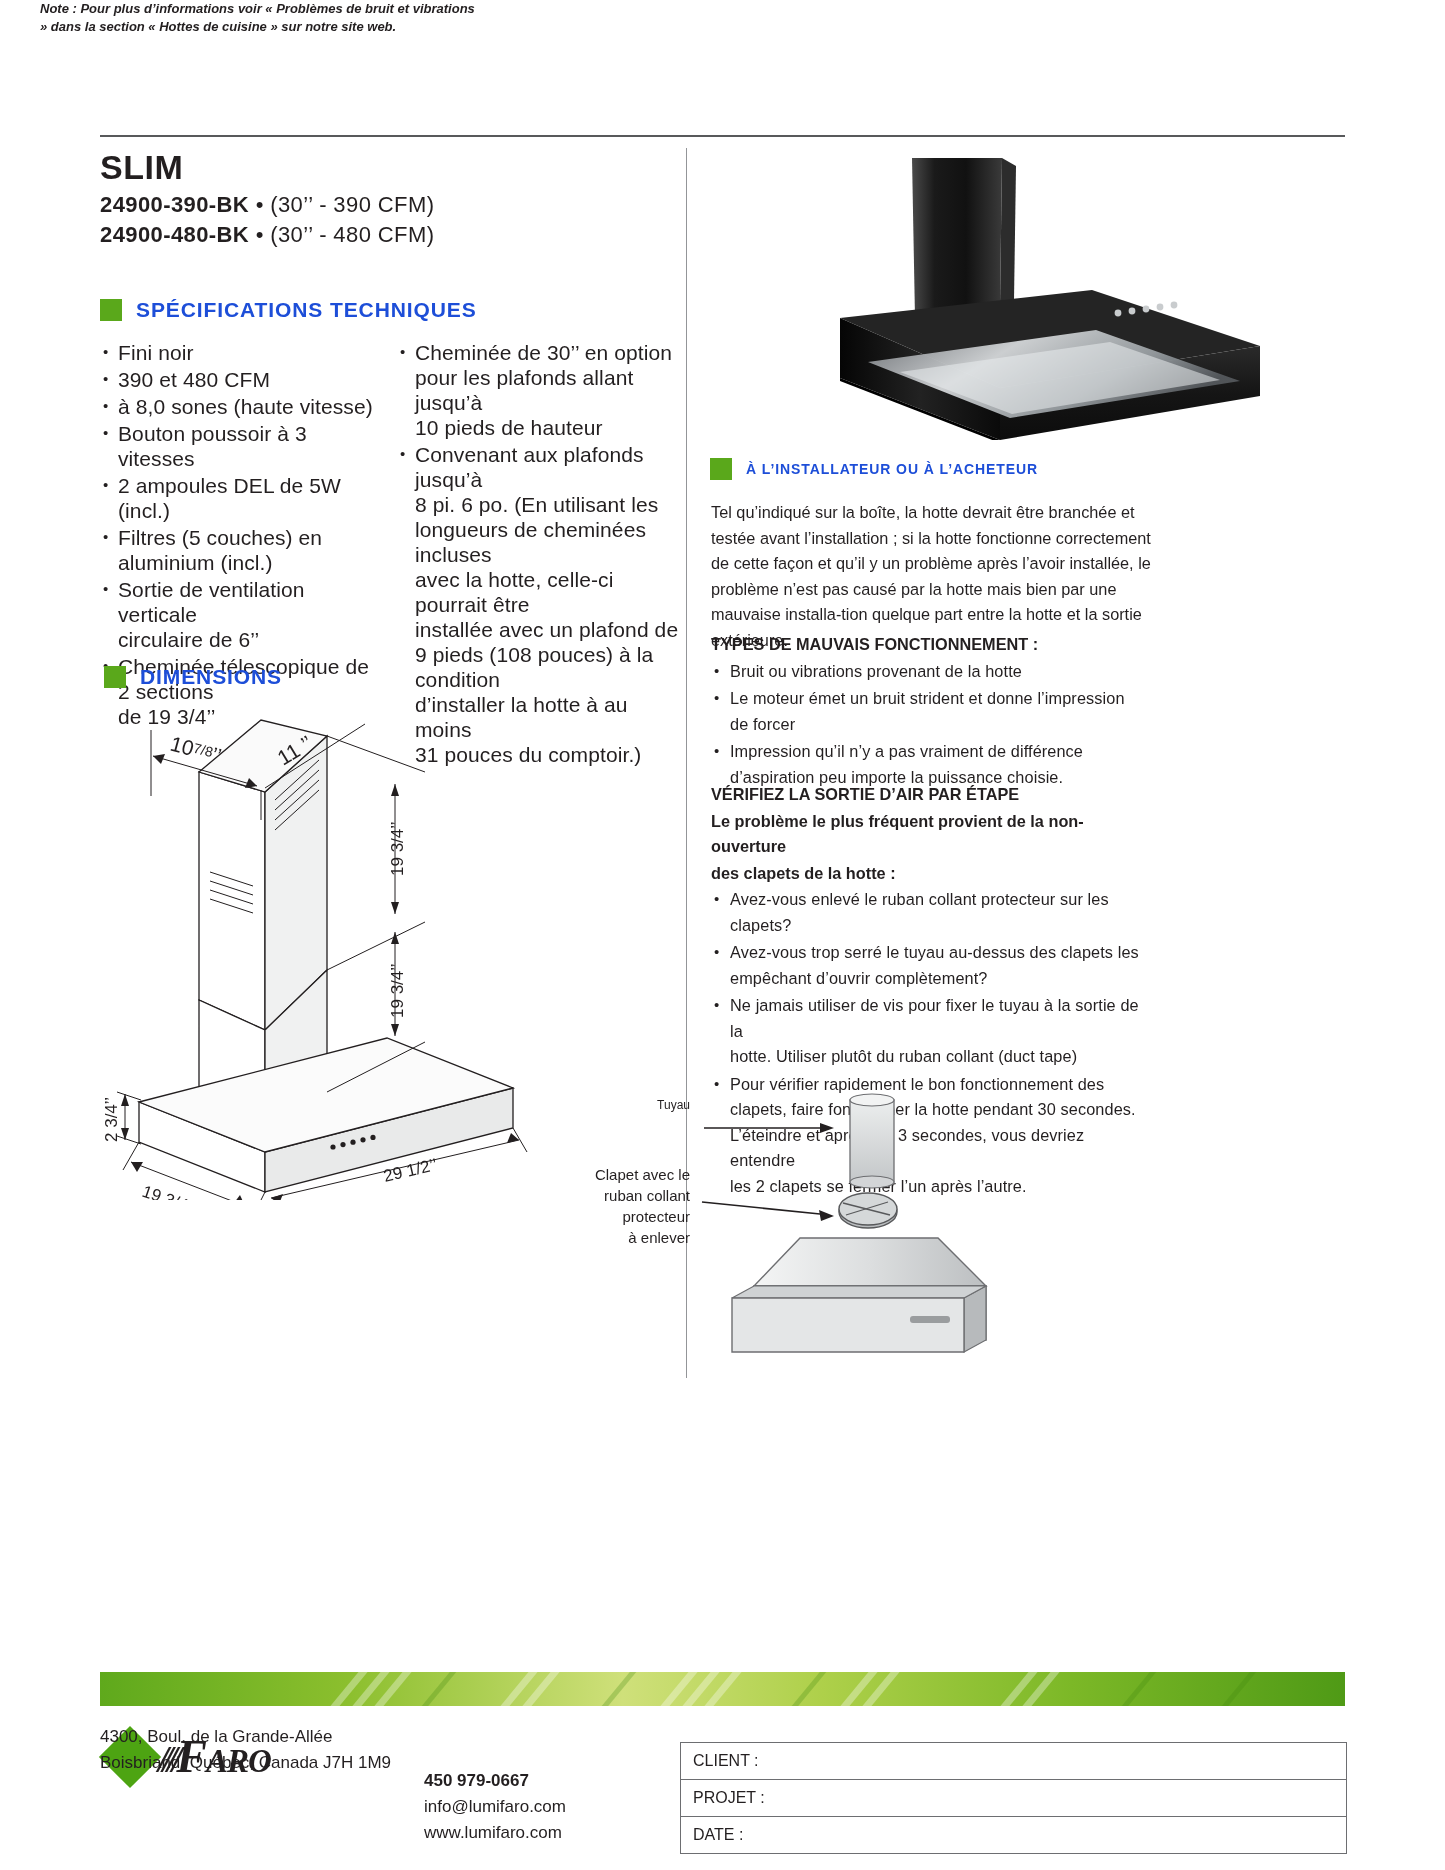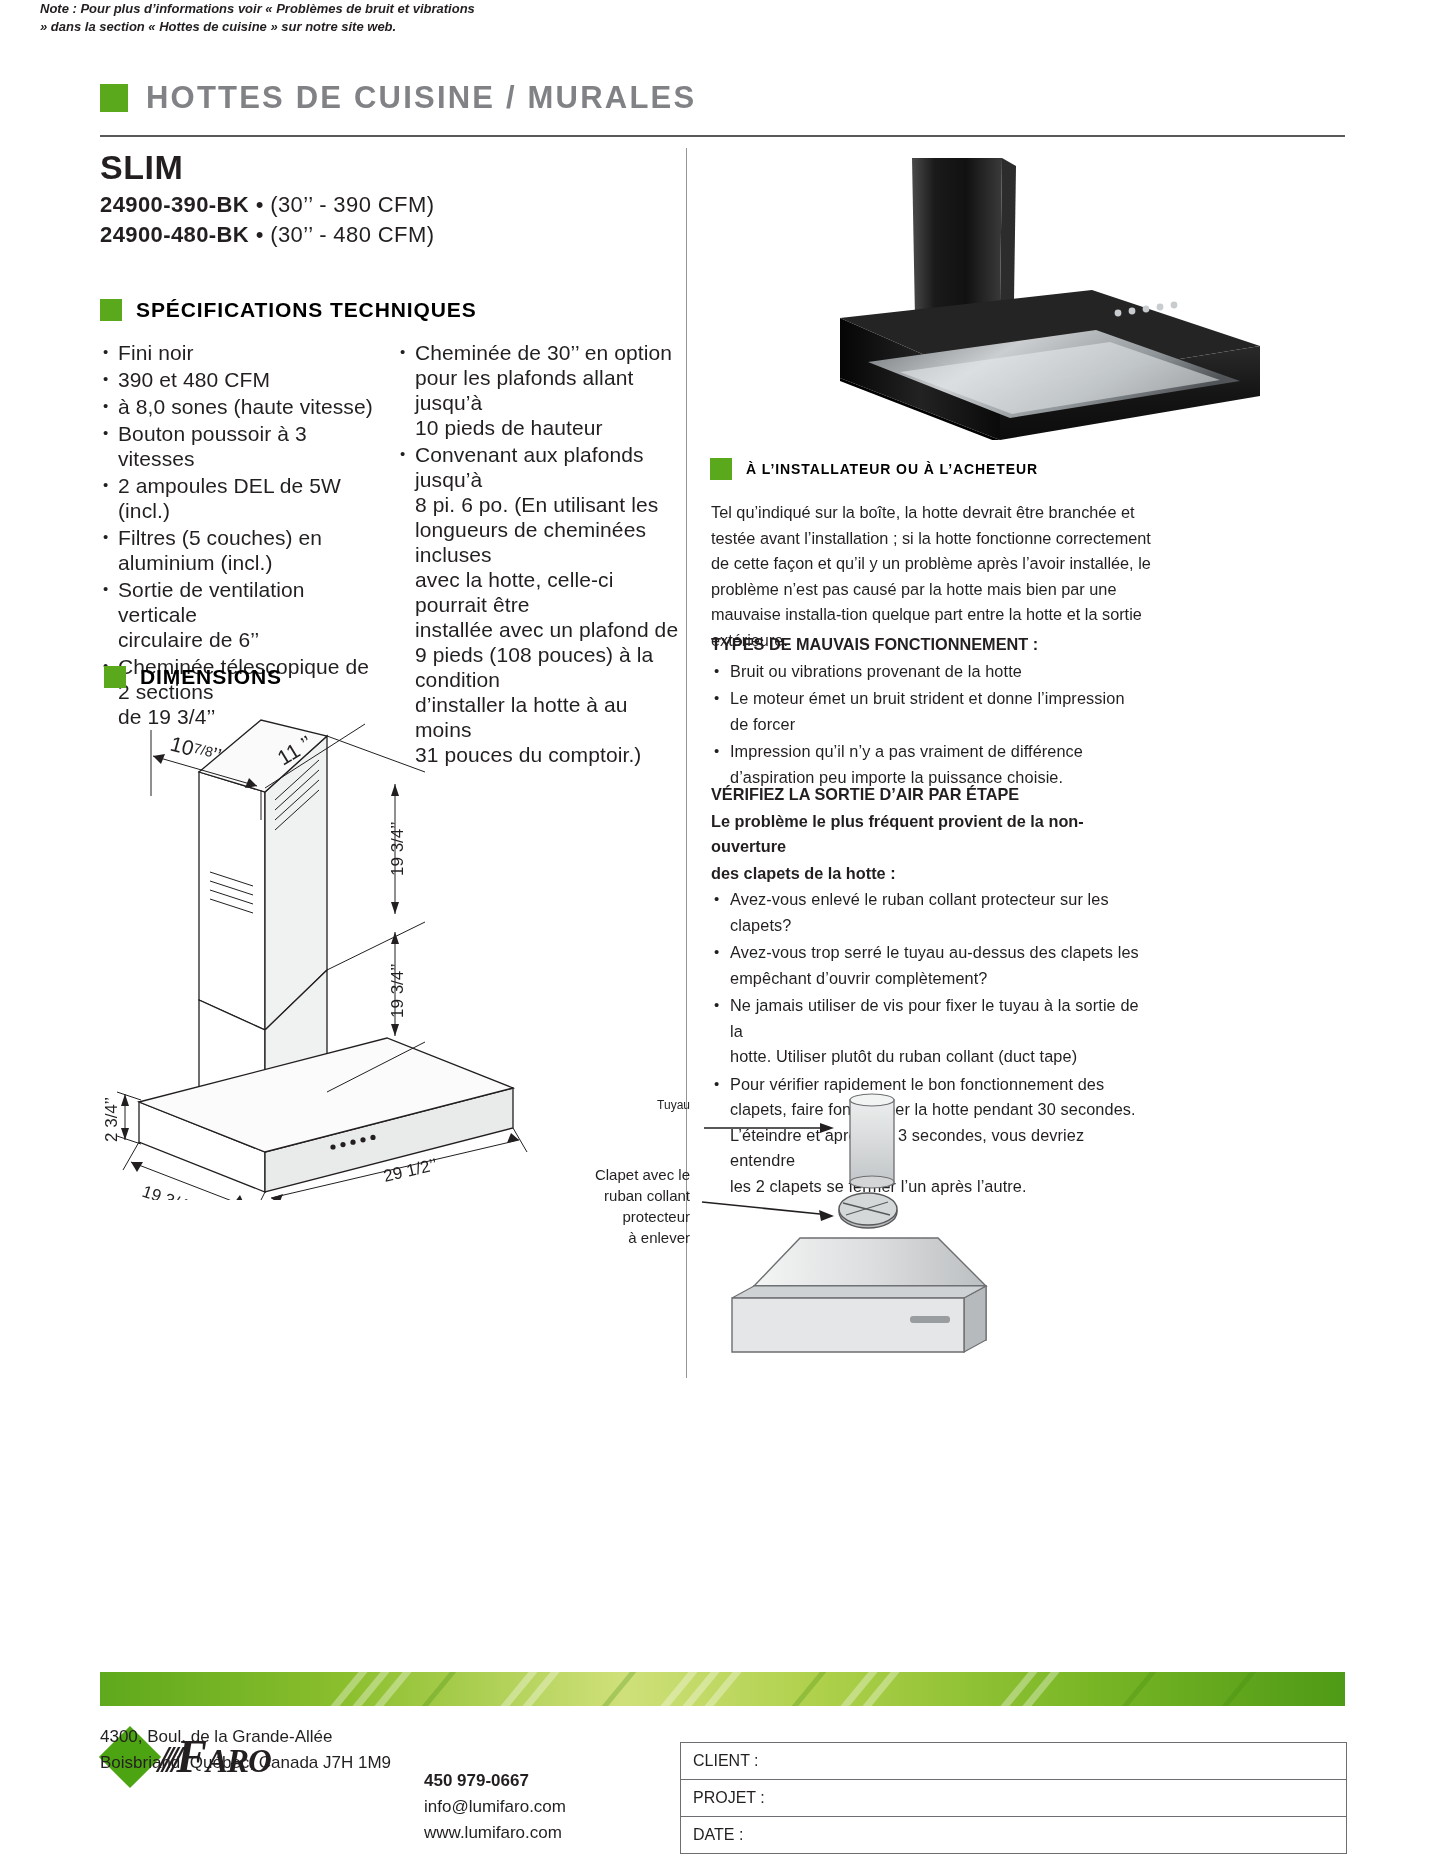--- a/index.html
+++ b/index.html
@@ -18,21 +18,21 @@
   .rule{position:absolute;left:100px;top:135px;width:1245px;height:2px;background:#58595b;}
 
   .model{position:absolute;left:100px;top:148px;font-size:34px;font-weight:bold;letter-spacing:.5px;}
   .sku{position:absolute;left:100px;font-size:22px;letter-spacing:.4px;}
   .sku b{font-weight:bold;}
   .sku1{top:192px;}
   .sku2{top:222px;}
 
   
   .sec{position:absolute;display:flex;align-items:center;gap:14px;}
-  .sec-t{font-size:21px;font-weight:bold;letter-spacing:.9px;color:#000000;}
+  .sec-t{font-size:21px;font-weight:bold;letter-spacing:.9px;color:#1d4ed8;}
   #sec-spec{left:100px;top:298px;}
   #sec-dim{left:104px;top:665px;}
   #sec-inst{left:710px;top:458px;}
   #sec-inst .sec-t{font-size:14px;}
 
   
   .speccols{position:absolute;left:100px;top:340px;width:580px;display:flex;gap:14px;}
   .speccol{width:283px;}
   ul.b{list-style:none;margin:0;padding:0;}
   ul.b li{
@@ -78,24 +78,20 @@
   
   .draw{position:absolute;left:95px;top:700px;width:590px;height:500px;}
   .dmg{position:absolute;left:700px;top:1090px;width:470px;height:270px;}
   text{font-family:"Liberation Sans", sans-serif;}
 </style>
 </head>
 <body>
 
 <div class="page">
 
-  <div class="hdr">
-    <div class="gsq"></div>
-    <div class="hdr-title">HOTTES DE CUISINE / MURALES</div>
-  </div>
   <div class="rule"></div>
 
   <div class="model">SLIM</div>
   <div class="sku sku1">
     <b>24900-390-BK</b>
     <span>• (30’’ - 390 CFM)</span>
   </div>
   <div class="sku sku2">
     <b>24900-480-BK</b>
     <span>• (30’’ - 480 CFM)</span>

